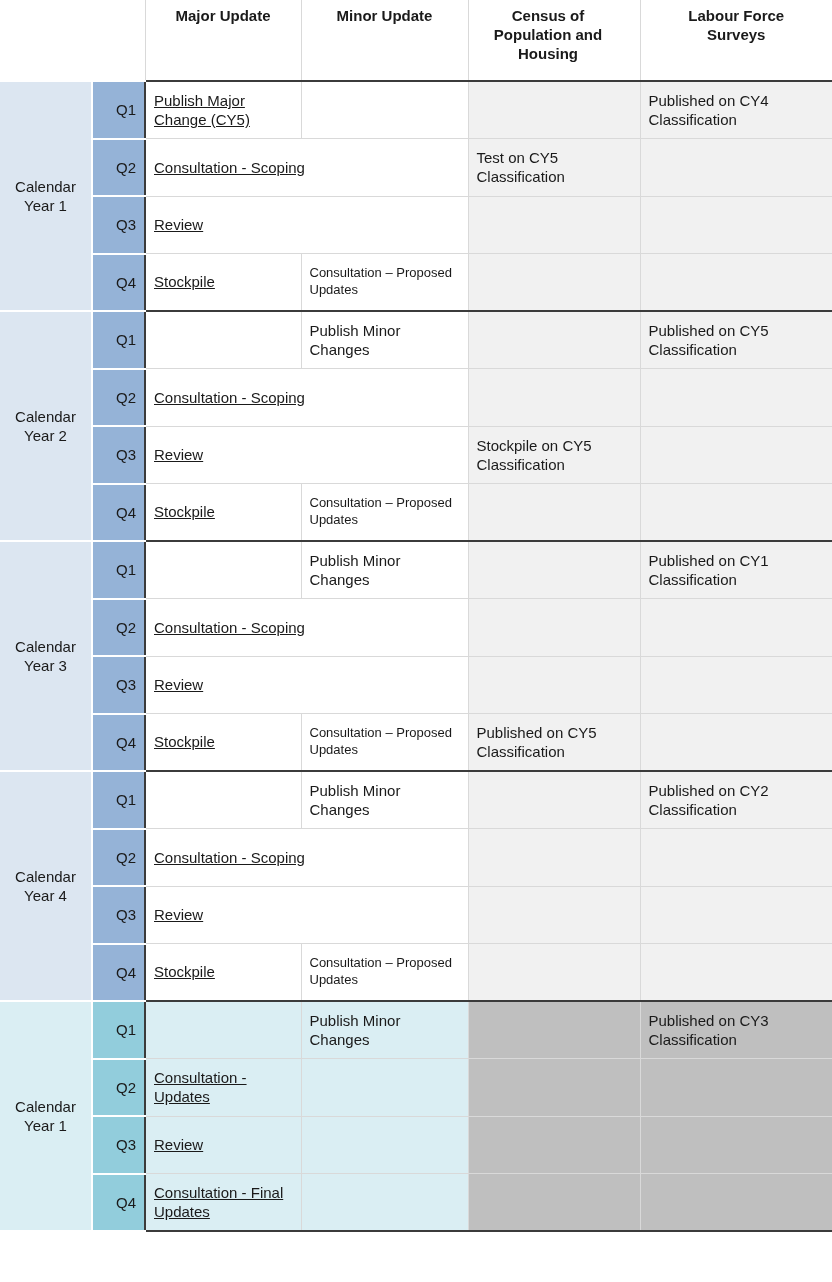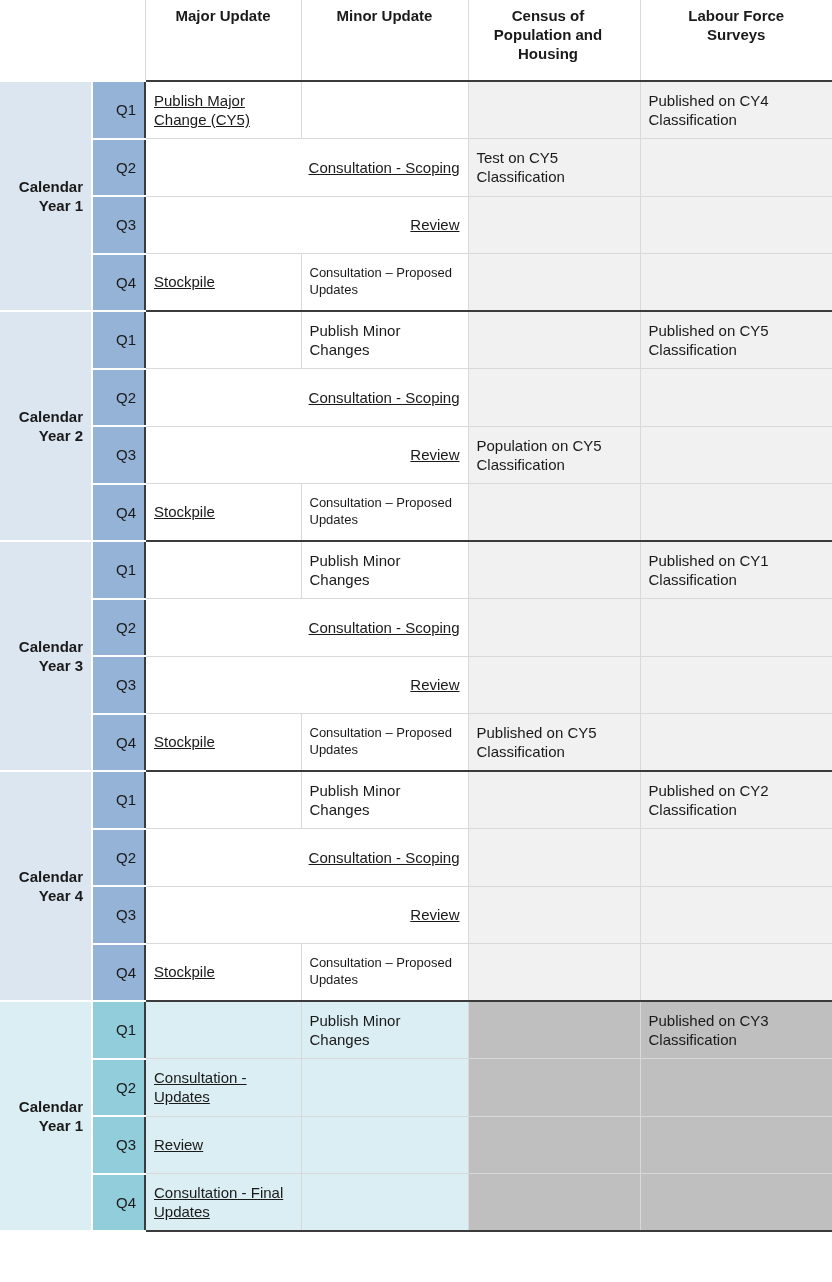--- a/index.html
+++ b/index.html
@@ -31,22 +31,22 @@
     padding-top: 6px;
     background: #ffffff;
     border-left: 1px solid var(--grid_light);
   }
   th.corner { background: #ffffff; border: 0; }
   th.narrow  { padding-left: 8px; padding-right: 20px; }
   th.narrow2 { padding-left: 36px; padding-right: 36px; margin-left: 12px; }
   
   td.year {
     background: var(--year_blue_light);
-    font-weight: bold;
-    text-align: right;
+    font-weight: normal;
+    text-align: center;
     vertical-align: middle;
     border: 2px solid #ffffff;
     border-left: 0;
   }
   td.q {
     background: var(--q_blue);
     text-align: right;
     vertical-align: middle;
     border: 2px solid #ffffff;
     border-right: 0;
@@ -56,21 +56,21 @@
   
   td.c {
     background: #ffffff;
     border: 1px solid var(--grid_light);
     vertical-align: middle;
   }
   td.c:last-child { border-right: 0; margin-left: 23px; }
   td.first { border-left: 2px solid var(--border_dark); text-decoration: underline; }
   tr.ystart td.c { border-top: 2px solid var(--border_dark); }
   tr.tend   td.c { border-bottom: 2px solid var(--border_dark); }
-  td.mc   { text-align: right; }
+  td.mc   { text-align: left; }
   td.small{ font-size: 13px; }
   td.gray { background: var(--cell_gray_light); }
   td.dgray{ background: var(--cell_gray_dark); }
   td.cyan { background: var(--year_cyan_light); }
 </style>
 </head>
 <body>
 
 <div class="canvas">
   <table class="schedule">
@@ -130,21 +130,21 @@
     </tr>
     <tr>
       <td class="q">Q2</td>
       <td class="c first mc" colspan="2">Consultation - Scoping</td>
       <td class="c gray"></td>
       <td class="c gray"></td>
     </tr>
     <tr>
       <td class="q">Q3</td>
       <td class="c first mc" colspan="2">Review</td>
-      <td class="c gray">Population on CY5 Classification</td>
+      <td class="c gray">Stockpile on CY5 Classification</td>
       <td class="c gray"></td>
     </tr>
     <tr>
       <td class="q">Q4</td>
       <td class="c first">Stockpile</td>
       <td class="c small">Consultation – Proposed Updates</td>
       <td class="c gray"></td>
       <td class="c gray"></td>
     </tr>
 

